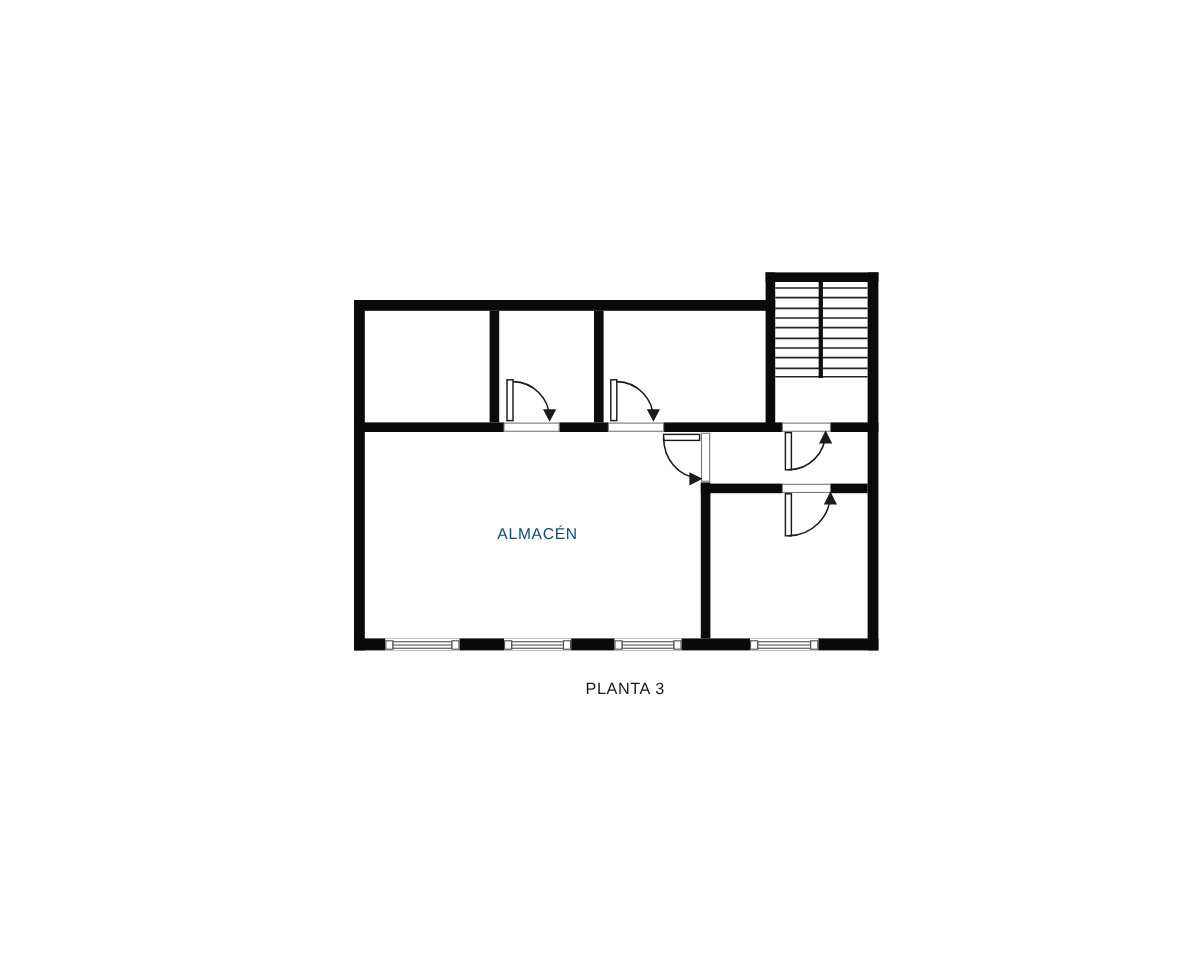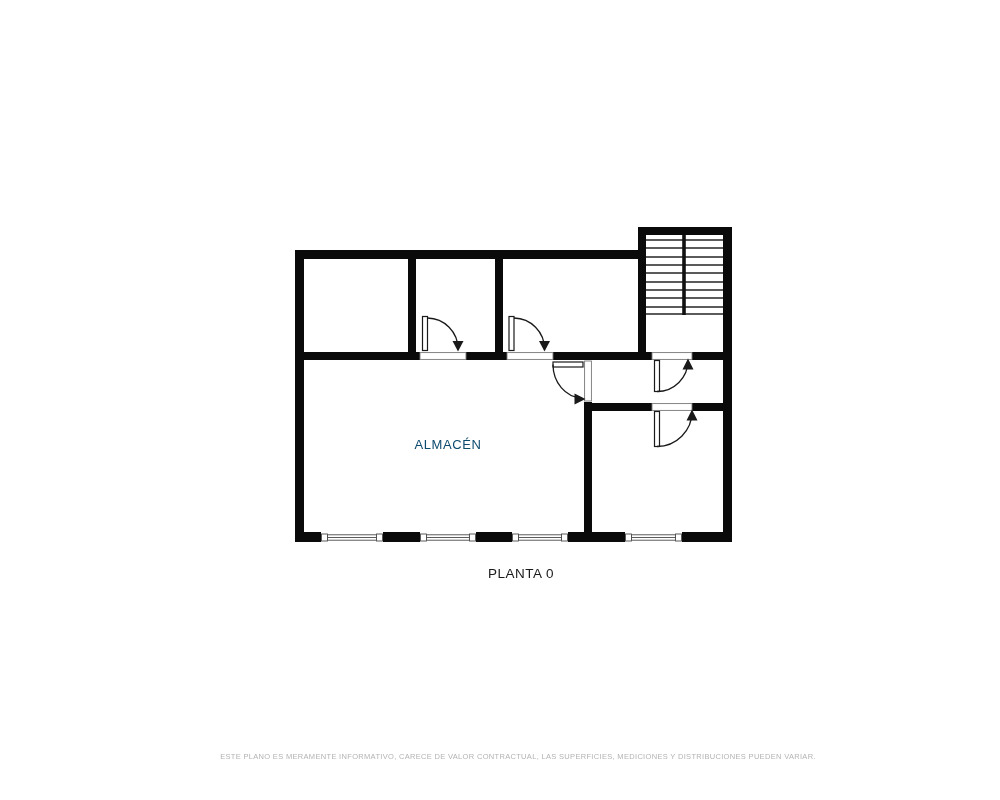--- a/index.html
+++ b/index.html
@@ -170,16 +170,15 @@
 
     <g>
       <rect class="threshold" x="652" y="403.6" width="40" height="6.8"></rect>
       <rect class="leaf" x="654.5" y="411.5" width="5" height="35"></rect>
       <path class="swing" d="M 657 446.5 A 35 35 0 0 0 692 411.5"></path>
       <polygon class="arrow" points="692,409.5 686.5,420.5 697.5,420.5"></polygon>
     </g>
   </svg>
 
   <div class="room-label">ALMACÉN</div>
-  <div class="floor-title">PLANTA 0</div>
-  <div class="disclaimer">ESTE PLANO ES MERAMENTE INFORMATIVO, CARECE DE VALOR CONTRACTUAL, LAS SUPERFICIES, MEDICIONES Y DISTRIBUCIONES PUEDEN VARIAR.</div>
+  <div class="floor-title">PLANTA 3</div>
 
 </div>
 
 </body></html>

